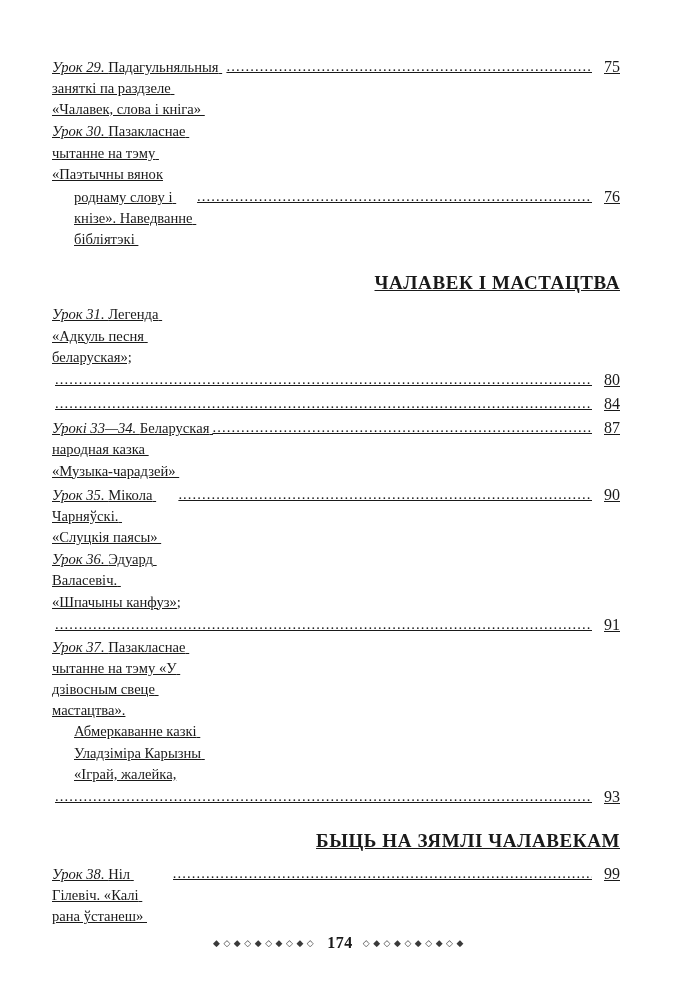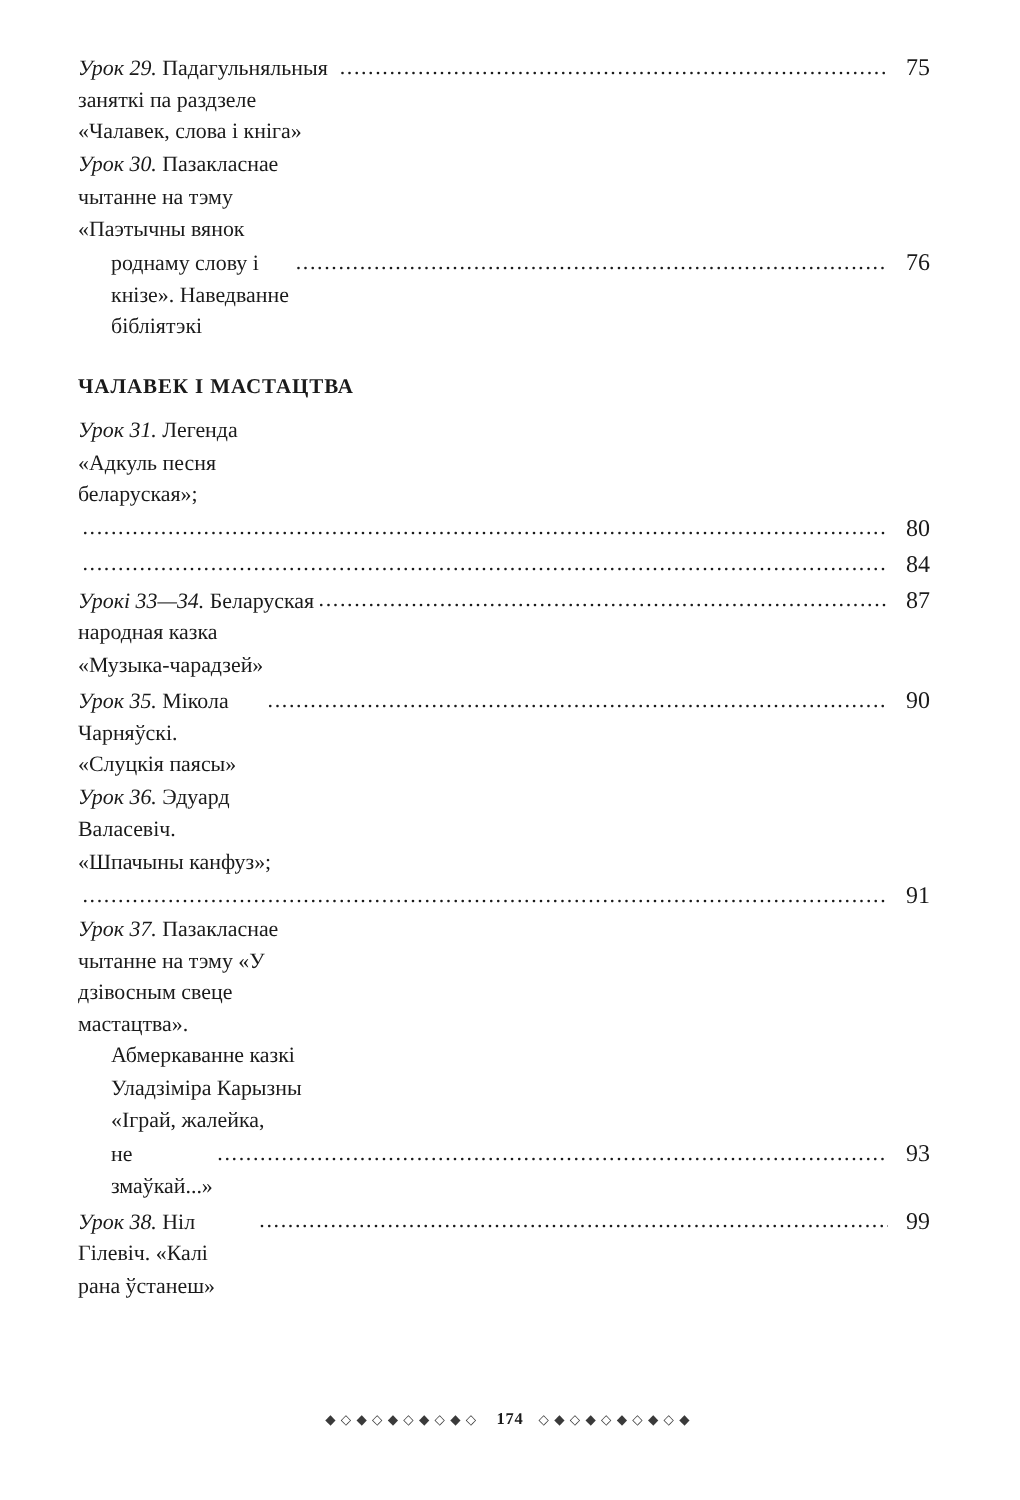--- a/index.html
+++ b/index.html
@@ -12,30 +12,31 @@
     height: 1000px;
     font-family: "Liberation Serif", "DejaVu Serif", serif;
     color: #1a1a1a;
     position: relative;
     overflow: hidden;
   }
   .page {
     width: 680px;
     height: 1000px;
     box-sizing: border-box;
-    padding: 34px 60px 0 52px;
+    padding: 55px 60px 0 52px;
     position: relative;
+    text-decoration: underline;
   }
   .toc {
     width: 100%;
   }
   .section-heading {
-    text-align: left;
+    text-align: right;
     font-weight: bold;
-    font-size: 14px;
+    font-size: 19px;
     letter-spacing: 0.6px;
     margin: 22px 0 10px 0;
     font-family: "Liberation Serif", "DejaVu Serif", serif;
   }
   .entry {
     font-size: 14.6px;
     line-height: 1.45;
     margin: 0 0 1px 0;
   }
   .entry .line {
@@ -75,21 +76,21 @@
     position: absolute;
     left: 0;
     right: 0;
     bottom: 48px;
     display: flex;
     align-items: center;
     justify-content: center;
     gap: 10px;
   }
   .folio {
-    font-size: 11px;
+    font-size: 16px;
     font-weight: bold;
     letter-spacing: 0.5px;
     text-align: center;
   }
   .orn {
     font-size: 9px;
     letter-spacing: 3.5px;
     color: #3a3a3a;
   }
 </style>
@@ -165,25 +166,25 @@
           <span class="txt"><span class="lesson">Урок 37. </span><span>Пазакласнае чытанне на тэму «У дзівосным свеце мастацтва».</span></span>
           <span class="dots">........................................................................................................................................................................................................</span>
           <span class="pagenum"></span>
         </div>
         <div class="line indented nodots">
           <span class="txt"><span>Абмеркаванне казкі Уладзіміра Карызны «Іграй, жалейка,</span></span>
           <span class="dots">........................................................................................................................................................................................................</span>
           <span class="pagenum"></span>
         </div>
         <div class="line indented">
-          <span class="txt"><span>не змаўкай...» </span></span>
           <span class="dots">........................................................................................................................................................................................................</span>
           <span class="pagenum">93</span>
         </div>
       </div>
+      <div class="section-heading">БЫЦЬ НА ЗЯМЛІ ЧАЛАВЕКАМ</div>
       <div class="entry">
         <div class="line">
           <span class="txt"><span class="lesson">Урок 38. </span><span>Ніл Гілевіч. «Калі рана ўстанеш» </span></span>
           <span class="dots">........................................................................................................................................................................................................</span>
           <span class="pagenum">99</span>
         </div>
       </div>
     </div>
 
   <div class="footer">

